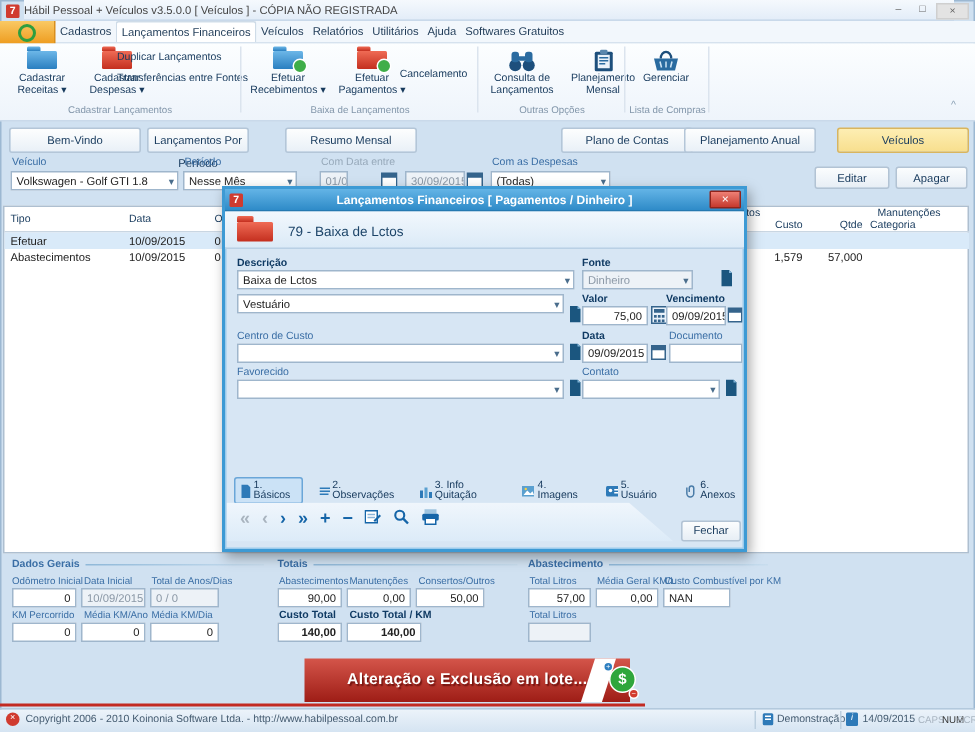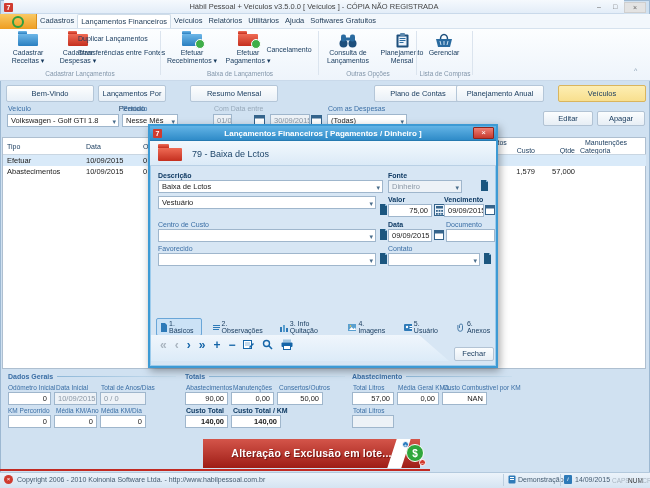--- a/index.html
+++ b/index.html
@@ -1,37 +1,37 @@
 <!DOCTYPE html>
 <html><head>
 <meta charset="utf-8">
 <style>
   html,body{margin:0;padding:0}
   #app{position:relative;width:650px;height:488px;overflow:hidden;background:#d0e1f1;
        font-family:"Liberation Sans",sans-serif;font-size:8px;color:#16395c;
        box-shadow:inset 0 0 0 1px #9cb8d2}
   .a{position:absolute;box-sizing:border-box}
-  .r{text-align:right}.c{text-align:right}
+  .r{text-align:right}.c{text-align:left}
   .lb{font-size:7px;color:#3a6ea5;white-space:nowrap}
   .lb.b{font-weight:bold;color:#0f3a63}
   .lb.dim{color:#97a9ba}
   .in{background:#fff;border:1px solid #9fb6cc;height:13px;line-height:11px;font-size:7.5px;
       color:#222;padding:0 3px;overflow:hidden;white-space:nowrap}
   .in.dis{background:#edf2f7;color:#8b98a6}
   .in.num{text-align:right}
   .cb{padding-right:10px}
   .ar{position:absolute;right:2px;top:2px;font-size:7px;color:#4a6d8c;line-height:9px}
   .btn{background:linear-gradient(#fbfdfe,#e7eef5);border:1px solid #b2c3d4;border-radius:2px;
        text-align:center;color:#16395c;font-size:7.5px;cursor:default}
   .vtab{background:linear-gradient(#fdfefe,#e9f0f7);border:1px solid #b4c6d8;border-radius:2px;
         text-align:center;line-height:15px;font-size:7.5px;color:#16395c}
   .vtab.sel{background:linear-gradient(#fdeeb3,#f8df8e);border-color:#d9b55e}
   
-  #titlebar{left:4px;top:0;width:620px;height:14px;background:linear-gradient(#f5f9fd,#e3edf8);
-            border-bottom:1px solid #c9d9ea;line-height:14px;text-align:center;font-size:7.5px;color:#444}
+  #titlebar{left:16px;top:0;width:620px;height:14px;background:linear-gradient(#f5f9fd,#e3edf8);
+            border-bottom:1px solid #c9d9ea;line-height:14px;font-size:7.5px;color:#444}
   .wbtn{top:2px;height:11px;line-height:10px;text-align:center;font-size:7px;color:#666}
   
   #menubar{left:0;top:14px;width:650px;height:15px;background:#f2f7fc;border-bottom:1px solid #d6e2ee;display:flex}
   #appbtn{width:36px;height:15px;background:linear-gradient(#f9c964,#ee9d21);border-right:1px solid #d98f1e;
           display:flex;align-items:center;justify-content:center}
   .ring{width:8px;height:8px;border:2px solid #2f9e3f;border-radius:50%}
   .mtab{padding:0 3px;line-height:14px;font-size:7.5px;color:#1e3a56}
   .mtab.sel{background:#fff;border:1px solid #cfdce8;border-bottom:none;border-radius:2px 2px 0 0}
   
   #ribbon{left:0;top:29px;width:650px;height:52px;background:linear-gradient(#fcfeff,#eef4fb);
@@ -187,21 +187,21 @@
   <div class="a vtab" style="left:190px;top:85px;width:88px;height:17px">Resumo Mensal</div>
   <div class="a vtab" style="left:374px;top:85px;width:88px;height:17px">Plano de Contas</div>
   <div class="a vtab" style="left:456px;top:85px;width:88px;height:17px">Planejamento Anual</div>
   <div class="a vtab sel" style="left:558px;top:85px;width:88px;height:17px">Veículos</div>
 
   <div class="a lb" style="left:8px;top:105px">Veículo</div>
   <div class="a in cb" style="left:7px;top:114px;width:112px">
     <span>Volkswagen - Golf GTI 1.8</span><span class="ar">▾</span>
   </div>
   <div class="a lb" style="left:123px;top:105px">Período</div>
-  <div class="a in cb" style="left:122px;top:114px;width:56px">
+  <div class="a in cb" style="left:122px;top:114px;width:76px">
     <span>Nesse Mês</span><span class="ar">▾</span>
   </div>
   <div class="a lb dim" style="left:214px;top:105px">Com Data entre</div>
   <div class="a in dis" style="left:213px;top:114px;width:19px">01/09/2015</div>
   <div class="a" style="left:254px;top:114px">
     <svg width="11" height="13">
         <rect x="0.5" y="1.5" width="10" height="10" fill="#fff" stroke="#35648c"></rect>
         <rect x="0.5" y="1.5" width="10" height="3" fill="#35648c"></rect>
       </svg>
   </div>

